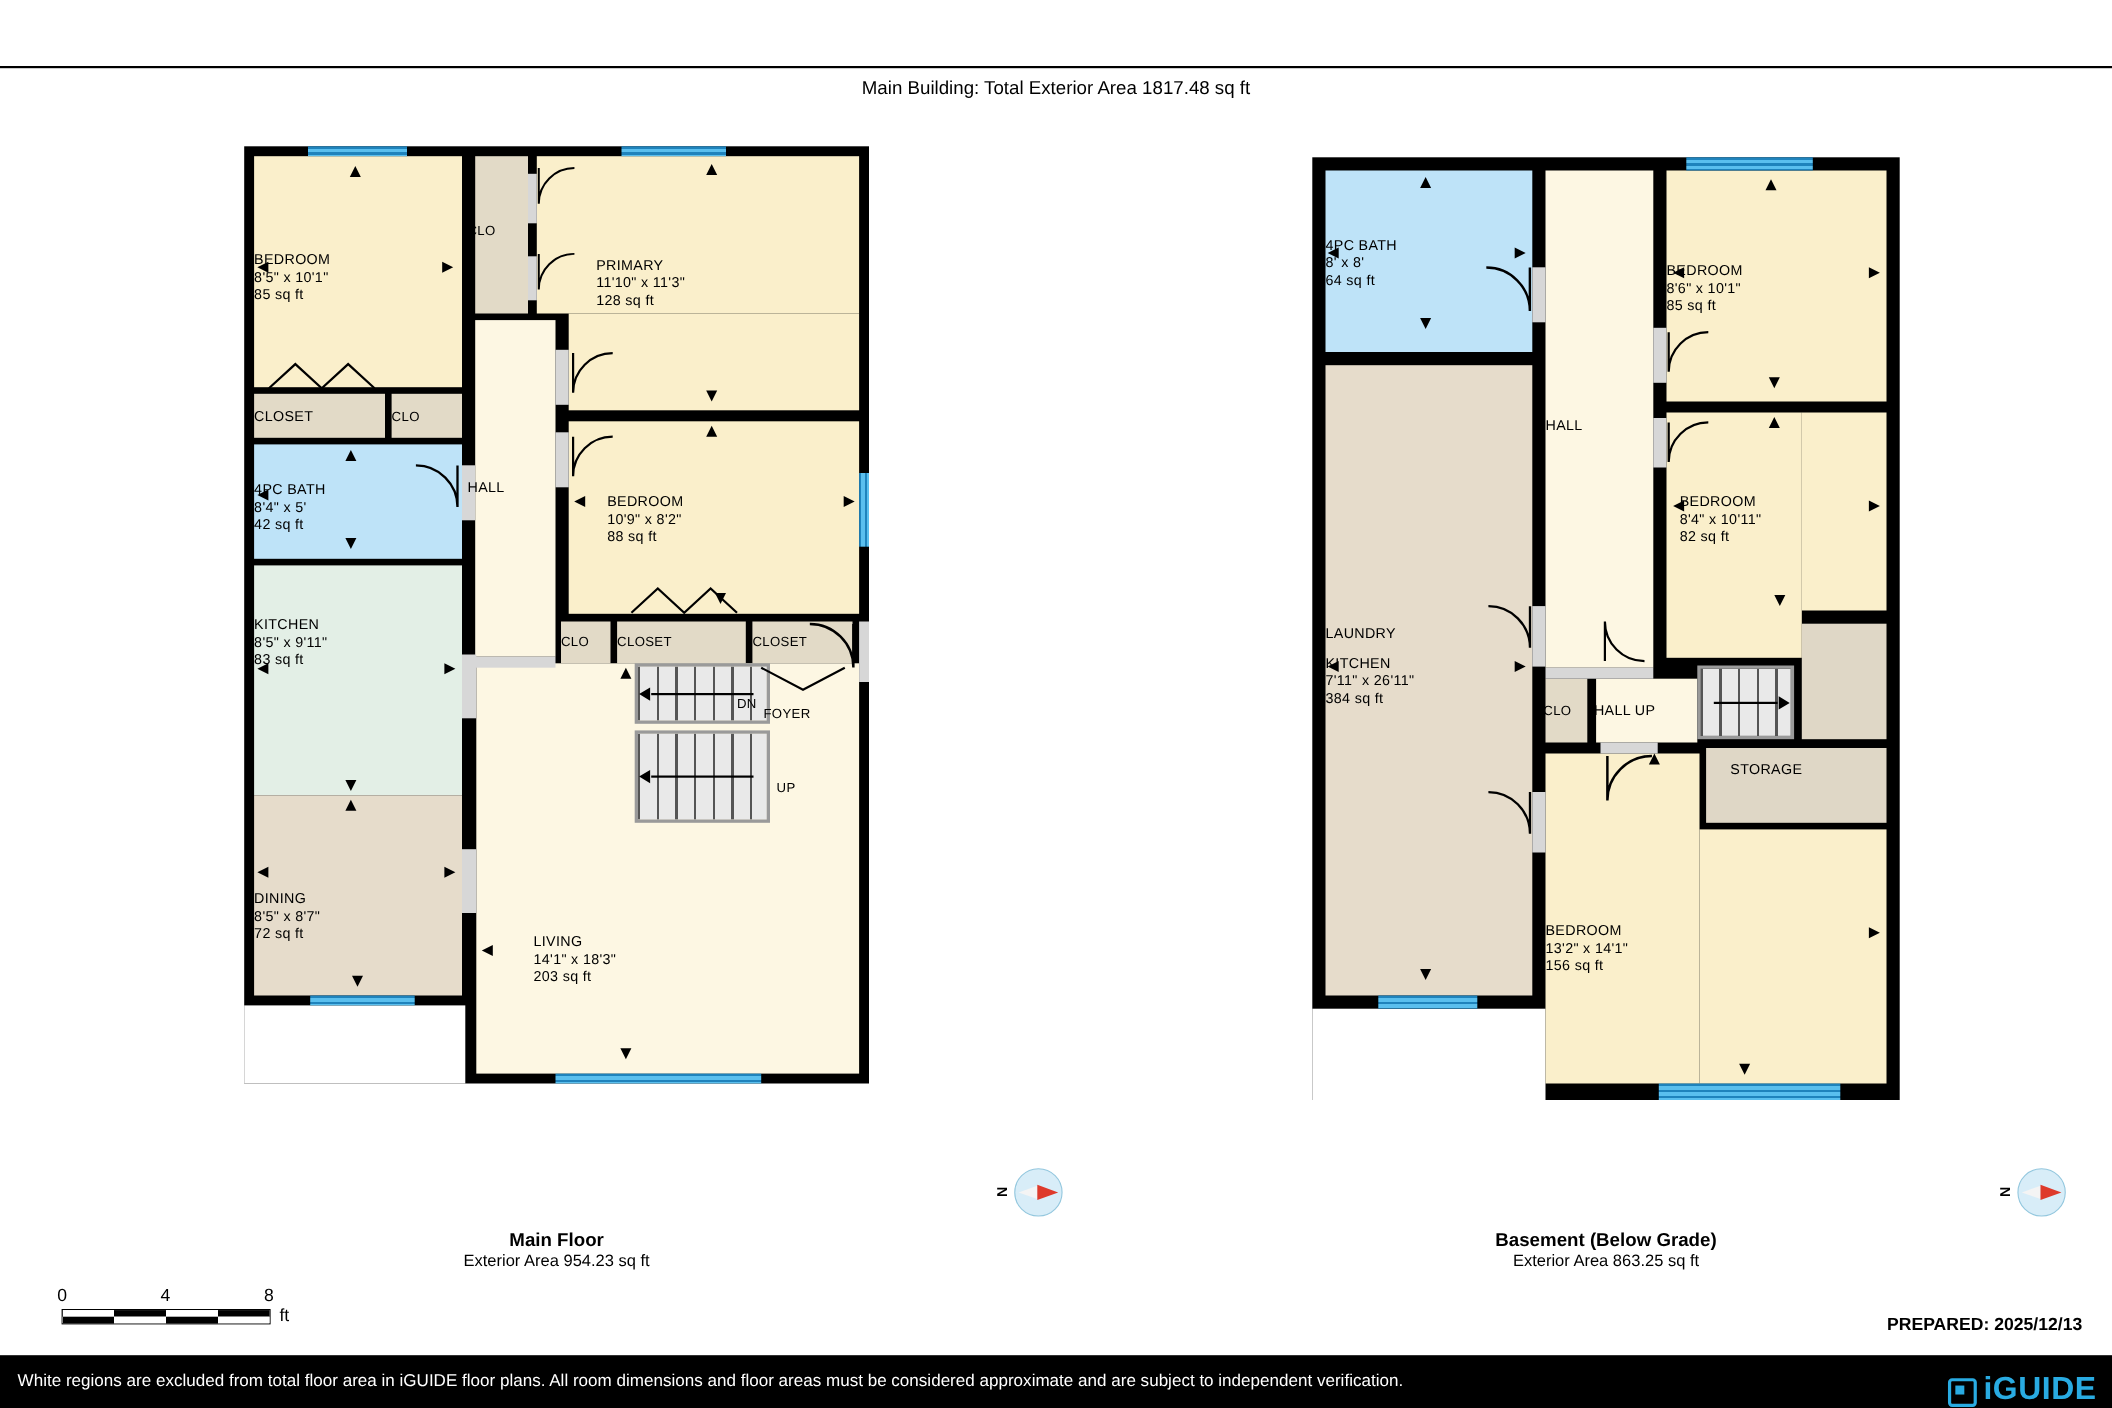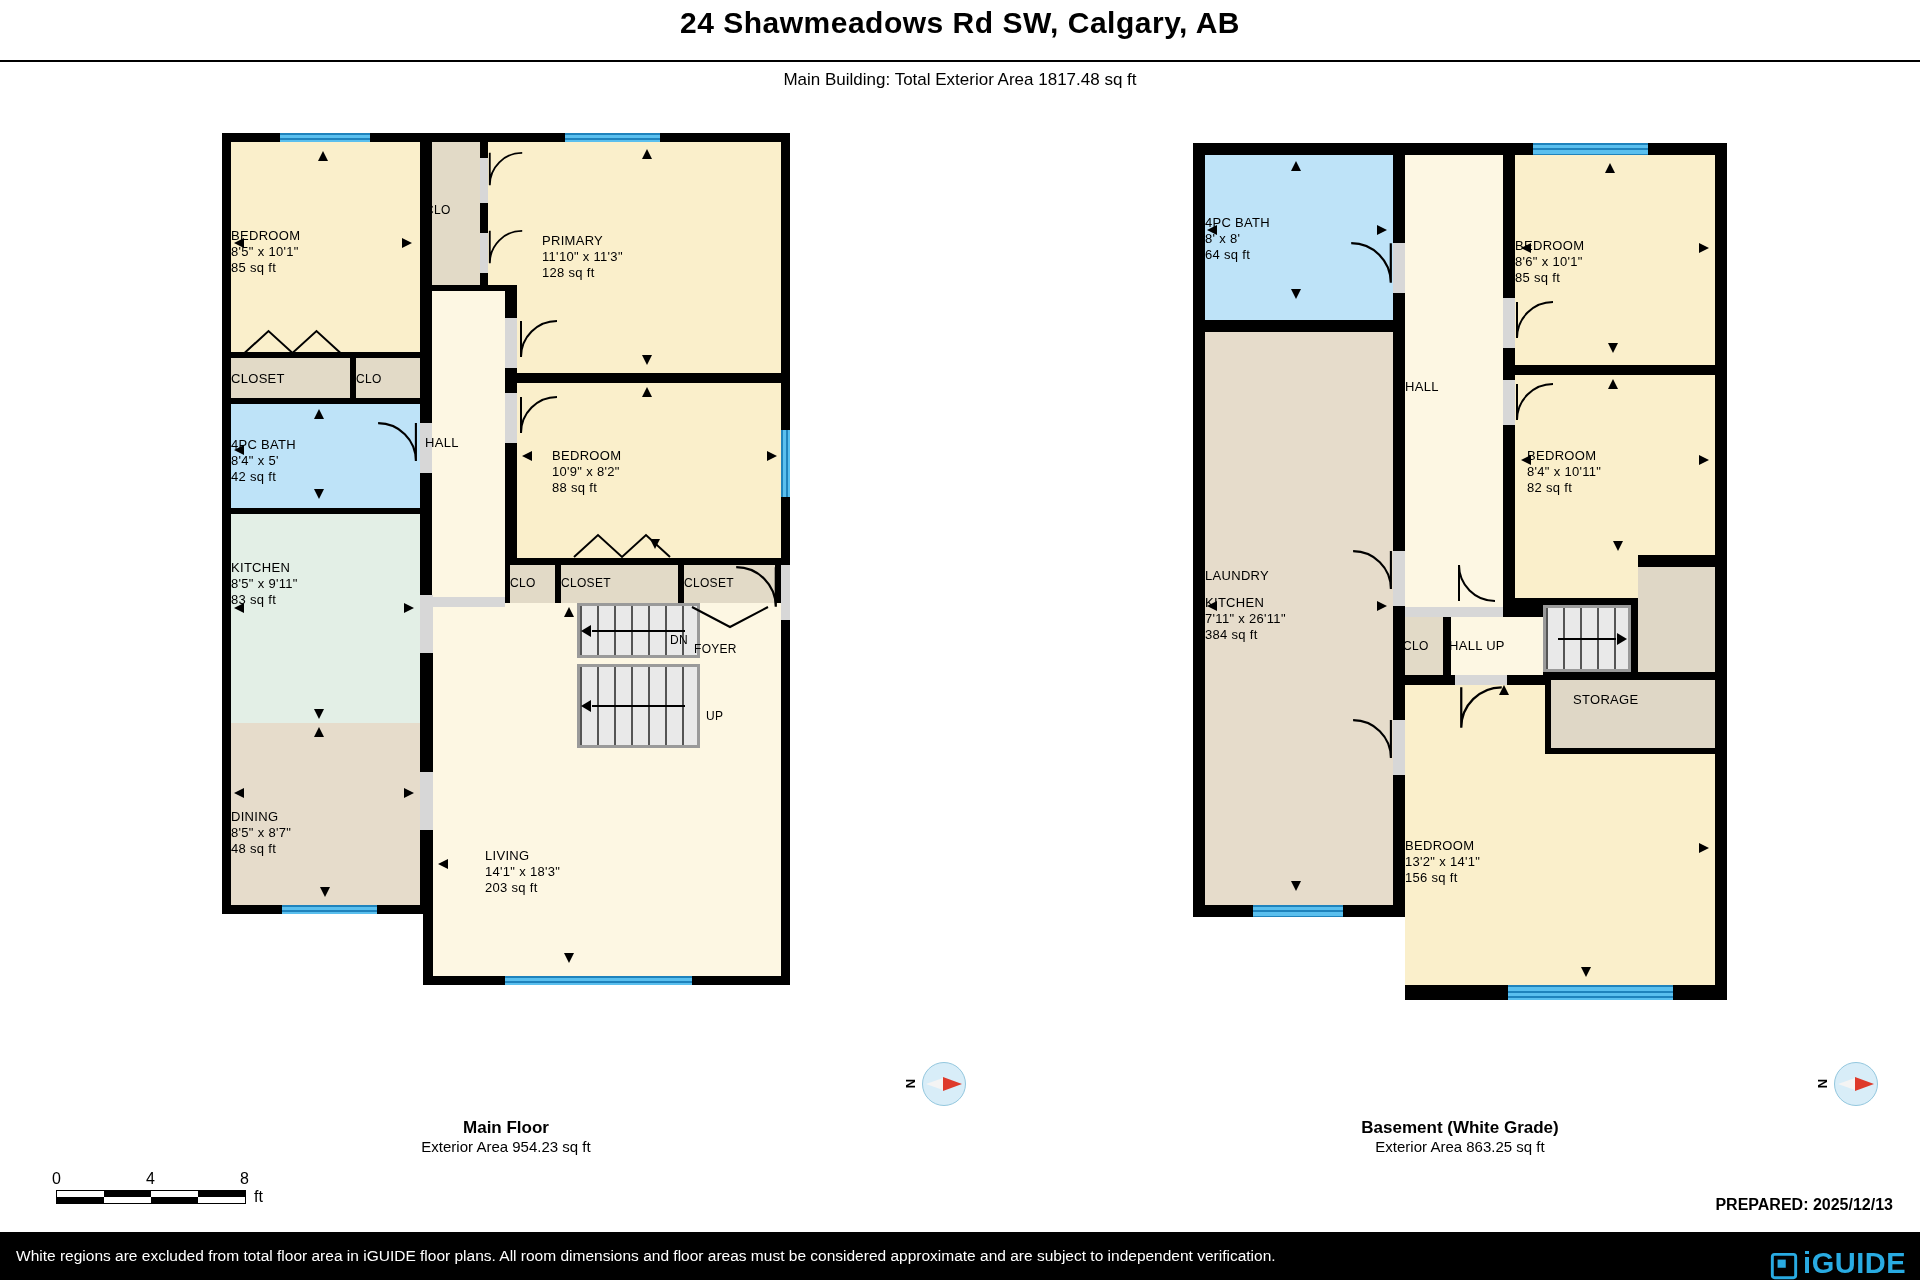--- a/index.html
+++ b/index.html
@@ -58,21 +58,20 @@
   .footer{position:absolute;left:0;top:1232px;width:1920px;height:48px;background:#000;color:#fff}
   .footer .disc{position:absolute;left:16px;top:0;line-height:48px;font-size:15.5px}
   .brand{position:absolute;right:14px;top:0;height:48px;display:flex;align-items:flex-end;gap:5px}
   .brand span{color:#29ABE2;font-size:29px;font-weight:bold;letter-spacing:.5px}
 </style>
 </head>
 <body>
 
 <div id="canvas">
 
-  <div class="title">24 Shawmeadows Rd SW, Calgary, AB</div>
   <div class="hrule"></div>
   <div class="subtitle">Main Building: Total Exterior Area 1817.48 sq ft</div>
 
   <div class="fp" style="left:222px;top:133px;width:568px;height:852px">
 
     <div class="rm c1" style="left:9px;top:9px;width:189px;height:210px"></div>
     <div class="rm cl" style="left:9px;top:225px;width:119px;height:40px"></div>
     <div class="rm cl" style="left:134px;top:225px;width:64px;height:40px"></div>
     <div class="rm blu" style="left:9px;top:271px;width:189px;height:104px"></div>
     <div class="rm grn" style="left:9px;top:381px;width:189px;height:209px"></div>
@@ -205,21 +204,21 @@
       </div>
     <div class="lbl sm" style="left:339px;top:443px;width:117px">
         <div>CLOSET</div>
       </div>
     <div class="lbl sm" style="left:462px;top:443px;width:91px">
         <div>CLOSET</div>
       </div>
     <div class="lbl" style="left:9px;top:676px;width:189px">
       <div>DINING</div>
         <div>8'5" x 8'7"</div>
-        <div>48 sq ft</div>
+        <div>72 sq ft</div>
     </div>
     <div class="lbl sm" style="left:448px;top:500px;width:30px">
         <div>DN</div>
       </div>
     <div class="lbl sm" style="left:472px;top:509px;width:66px">
         <div>FOYER</div>
       </div>
     <div class="lbl sm" style="left:484px;top:576px;width:36px">
         <div>UP</div>
       </div>
@@ -358,21 +357,21 @@
       <div class="ndlL"></div>
       <div class="ndlR"></div>
     </div>
   </div>
 
   <div class="caption" style="left:222px;top:1118px;width:568px">
     <div class="cap-t">Main Floor</div>
     <div>Exterior Area 954.23 sq ft</div>
   </div>
   <div class="caption" style="left:1193px;top:1118px;width:534px">
-    <div class="cap-t">Basement (White Grade)</div>
+    <div class="cap-t">Basement (Below Grade)</div>
     <div>Exterior Area 863.25 sq ft</div>
   </div>
 
   <div class="scale" style="left:56px;top:1170px;width:260px;height:40px">
     <span class="tick" style="left:-4px">0</span>
     <span class="tick" style="left:90px">4</span>
     <span class="tick" style="left:184px">8</span>
     <div class="sbar">
       <div class="srow r1"></div>
         <div class="srow r2"></div>

